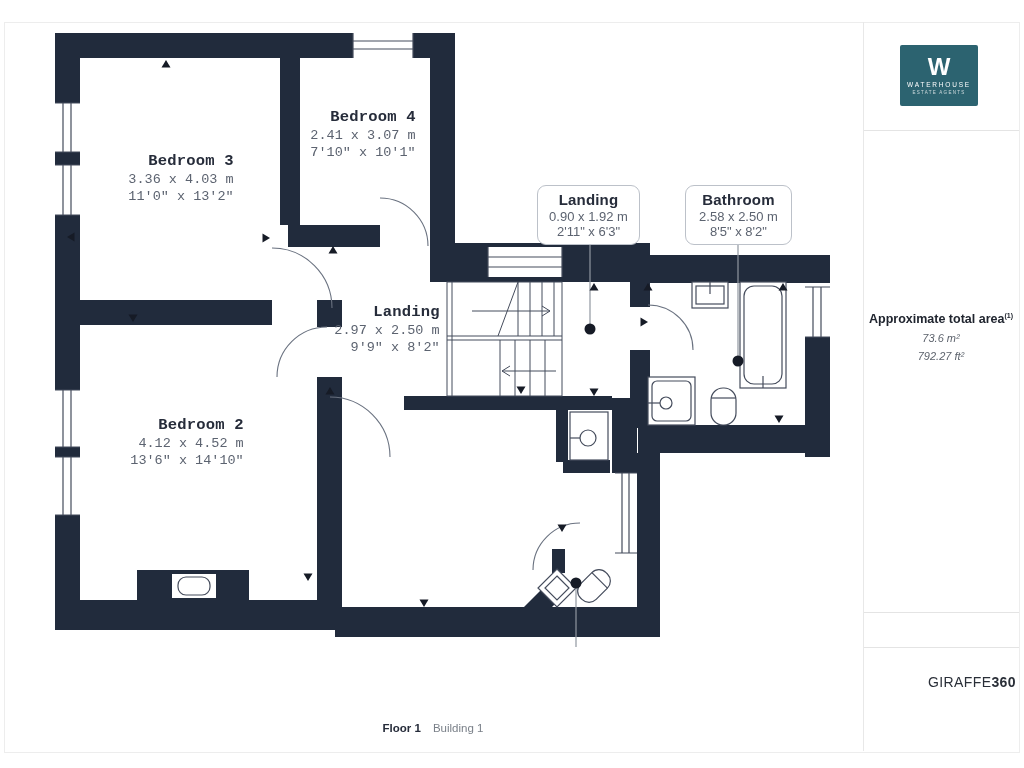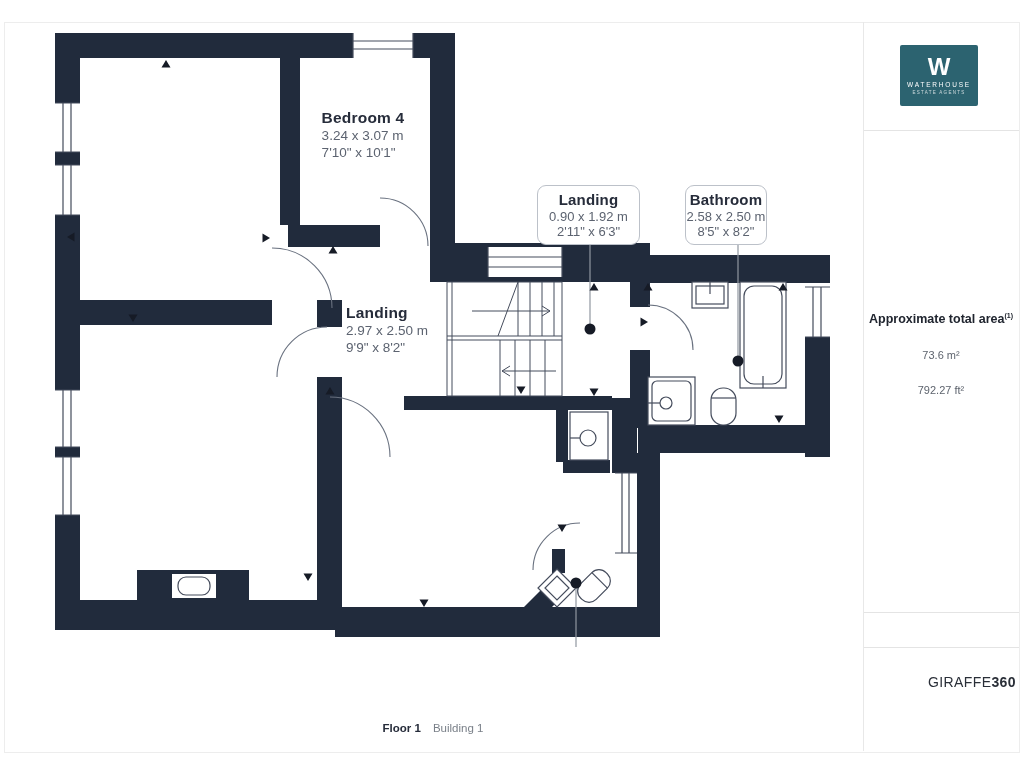--- a/index.html
+++ b/index.html
@@ -12,21 +12,21 @@
   svg.plan{position:absolute;left:0;top:0;}
   .wall{fill:#212B3C;}
   .thin{stroke:#454C5C;stroke-width:1.2;fill:none;}
   .thin-f{stroke:#454C5C;stroke-width:1.2;fill:#ffffff;}
   .arc{stroke:#6a7280;stroke-width:1.1;fill:none;}
   .leader{stroke:#9097a0;stroke-width:1.2;fill:none;}
   .dot{fill:#161B26;}
   .marker{fill:#161B26;}
   .stair{stroke:#454C5C;stroke-width:1;fill:none;}
 
-  .room-label{position:absolute;transform:translateX(-50%);text-align:left;white-space:nowrap;}
+  .room-label{position:absolute;transform:translateX(-50%);text-align:right;white-space:nowrap;font-family:Liberation Mono, monospace;}
   .room-name{font-size:15.5px;font-weight:bold;color:#262C3A;line-height:19px;letter-spacing:.2px;}
   .room-dim{font-size:13.5px;color:#5C6370;line-height:17px;}
 
   .callout{position:absolute;background:#fff;border:1.5px solid #BCC1C9;border-radius:9px;
            display:flex;flex-direction:column;justify-content:center;text-align:center;
            box-sizing:border-box;}
   .callout .room-name{font-size:15px;line-height:18px;}
   .callout .room-dim{font-size:13px;line-height:15.5px;}
 
   .floor-label{position:absolute;left:333px;top:722px;width:200px;text-align:center;
@@ -36,21 +36,21 @@
   .logo{position:absolute;left:900px;top:45px;width:78px;height:61px;background:#2C6370;
         display:flex;flex-direction:column;align-items:center;justify-content:center;
         color:#fff;border-radius:2px;}
   .logo-w{font-size:24px;font-weight:bold;line-height:22px;}
   .logo-brand{font-size:6.5px;letter-spacing:1.8px;margin-top:3px;}
   .logo-tag{font-size:4.5px;letter-spacing:1.3px;margin-top:2px;color:rgba(255,255,255,.75);}
 
   .area-block{position:absolute;left:866px;top:308px;width:150px;text-align:center;}
   .area-title{font-size:12.5px;font-weight:bold;color:#20252F;line-height:15px;}
   .area-title sup{font-size:7px;}
-  .area-val{font-size:11px;color:#5D636D;line-height:13px;margin-top:22px;}
+  .area-val{font-size:11px;color:#5D636D;line-height:13px;margin-top:5px;font-style:italic;}
 
   .footnote{position:absolute;left:866px;top:621px;width:150px;text-align:center;
             font-size:9.5px;color:#6A7078;line-height:12px;}
   .disclaimer{position:absolute;left:868px;top:658px;width:146px;text-align:center;
               font-size:9.5px;color:#6A7078;line-height:13px;}
   .credit{position:absolute;left:866px;top:674px;width:150px;text-align:right;
           font-size:14px;color:#2A2F38;letter-spacing:.4px;}
   .credit b{font-weight:bold;}
 </style>
 </head>
@@ -226,37 +226,47 @@
       <polygon points="783,283 778.5,290.5 787.5,290.5"></polygon>
       <polygon points="779,423 774.5,415.5 783.5,415.5"></polygon>
       <polygon points="330,387 325.5,394.5 334.5,394.5"></polygon>
       <polygon points="308,581 303.5,573.5 312.5,573.5"></polygon>
       <polygon points="424,607 419.5,599.5 428.5,599.5"></polygon>
       <polygon points="562,532 557.5,524.5 566.5,524.5"></polygon>
       <polygon points="648,322 640.5,317.5 640.5,326.5"></polygon>
     </g>
   </svg>
 
+  <div class="room-label" style="left:181px;top:152px;">
+    <div class="room-name">Bedroom 3</div>
+    <div class="room-dim">3.36 x 4.03 m</div>
+    <div class="room-dim">11'0" x 13'2"</div>
+  </div>
   <div class="room-label" style="left:363px;top:108px;">
     <div class="room-name">Bedroom 4</div>
-    <div class="room-dim">3.24 x 3.07 m</div>
+    <div class="room-dim">2.41 x 3.07 m</div>
     <div class="room-dim">7'10" x 10'1"</div>
   </div>
   <div class="room-label" style="left:387px;top:303px;">
     <div class="room-name">Landing</div>
     <div class="room-dim">2.97 x 2.50 m</div>
     <div class="room-dim">9'9" x 8'2"</div>
   </div>
+  <div class="room-label" style="left:187px;top:416px;">
+    <div class="room-name">Bedroom 2</div>
+    <div class="room-dim">4.12 x 4.52 m</div>
+    <div class="room-dim">13'6" x 14'10"</div>
+  </div>
 
   <div class="callout" style="left:537px;top:185px;width:103px;height:60px;">
     <div class="room-name">Landing</div>
     <div class="room-dim">0.90 x 1.92 m</div>
     <div class="room-dim">2'11" x 6'3"</div>
   </div>
-  <div class="callout" style="left:685px;top:185px;width:82px;height:60px;">
+  <div class="callout" style="left:685px;top:185px;width:107px;height:60px;">
     <div class="room-name">Bathroom</div>
     <div class="room-dim">2.58 x 2.50 m</div>
     <div class="room-dim">8'5" x 8'2"</div>
   </div>
 
   <div class="frame"></div>
   <div class="vdivider"></div>
   <div class="hdiv" style="top:130px;"></div>
   <div class="hdiv" style="top:612px;"></div>
   <div class="hdiv" style="top:647px;"></div>

